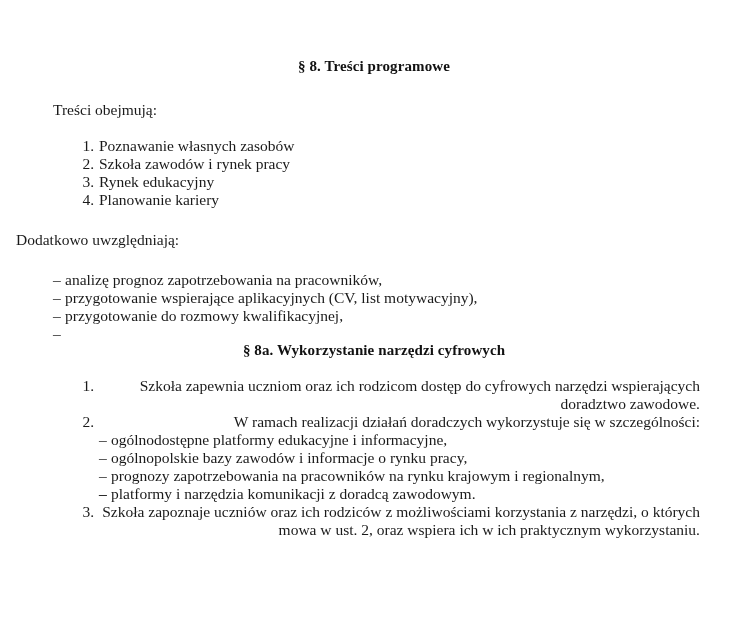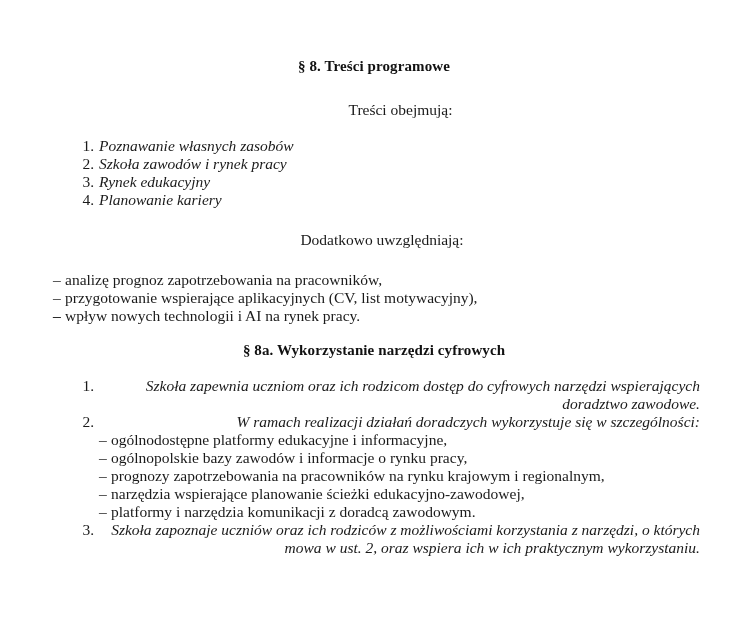--- a/index.html
+++ b/index.html
@@ -29,21 +29,20 @@
     color: #111111;
   }
   #heading-1 { margin: 0; padding-top: 58px; }
   #heading-2 { margin: 0; padding-top: 17px; font-family: Liberation Serif, serif; }
 
   .lead {
     margin: 0;
     padding-left: 53px;
     font-size: 15.5px;
     line-height: 18px;
-    text-align: center;
   }
   #lead-1 { padding-top: 26px; }
   #lead-2 { padding-top: 22px; padding-left: 16px; }
 
   ol.numbered {
     margin: 0;
     padding: 0;
     list-style: none;
   }
   #list-top { padding-top: 18px; }
@@ -59,21 +58,20 @@
   ol.numbered > li > .marker {
     position: absolute;
     left: 74px;
     top: 0;
     width: 20px;
     text-align: right;
     font-size: 15.5px;
   }
   ol.numbered > li > .item-text {
     display: block;
-    font-style: italic;
   }
 
   #list-bottom > li {
     padding-left: 99px;
     padding-right: 48px;
   }
   #list-bottom > li > .item-text {
     text-align: right;
   }
 
@@ -141,24 +139,24 @@
     <li>
       <span class="dash">–</span>
       <span>analizę prognoz zapotrzebowania na pracowników,</span>
     </li>
     <li>
       <span class="dash">–</span>
       <span>przygotowanie wspierające aplikacyjnych (CV, list motywacyjny),</span>
     </li>
     <li>
       <span class="dash">–</span>
+      <span>przygotowanie do rozmowy kwalifikacyjnej,</span>
     </li>
     <li>
       <span class="dash">–</span>
-      <span>wpływ nowych technologii i AI na rynek pracy.</span>
     </li>
   </ul>
 
   <h1 class="heading" id="heading-2">§ 8a. Wykorzystanie narzędzi cyfrowych</h1>
 
   <ol class="numbered" id="list-bottom">
     <li>
       <span class="marker">1.</span>
       <span class="item-text">Szkoła zapewnia uczniom oraz ich rodzicom dostęp do cyfrowych narzędzi wspierających doradztwo zawodowe.</span>
     </li>
@@ -173,21 +171,20 @@
         <li>
           <span class="dash">–</span>
           <span>ogólnopolskie bazy zawodów i informacje o rynku pracy,</span>
         </li>
         <li>
           <span class="dash">–</span>
           <span>prognozy zapotrzebowania na pracowników na rynku krajowym i regionalnym,</span>
         </li>
         <li>
           <span class="dash">–</span>
-          <span>narzędzia wspierające planowanie ścieżki edukacyjno-zawodowej,</span>
         </li>
         <li>
           <span class="dash">–</span>
           <span>platformy i narzędzia komunikacji z doradcą zawodowym.</span>
         </li>
       </ul>
     </li>
     <li>
       <span class="marker">3.</span>
       <span class="item-text">Szkoła zapoznaje uczniów oraz ich rodziców z możliwościami korzystania z narzędzi, o których mowa w ust. 2, oraz wspiera ich w ich praktycznym wykorzystaniu.</span>

